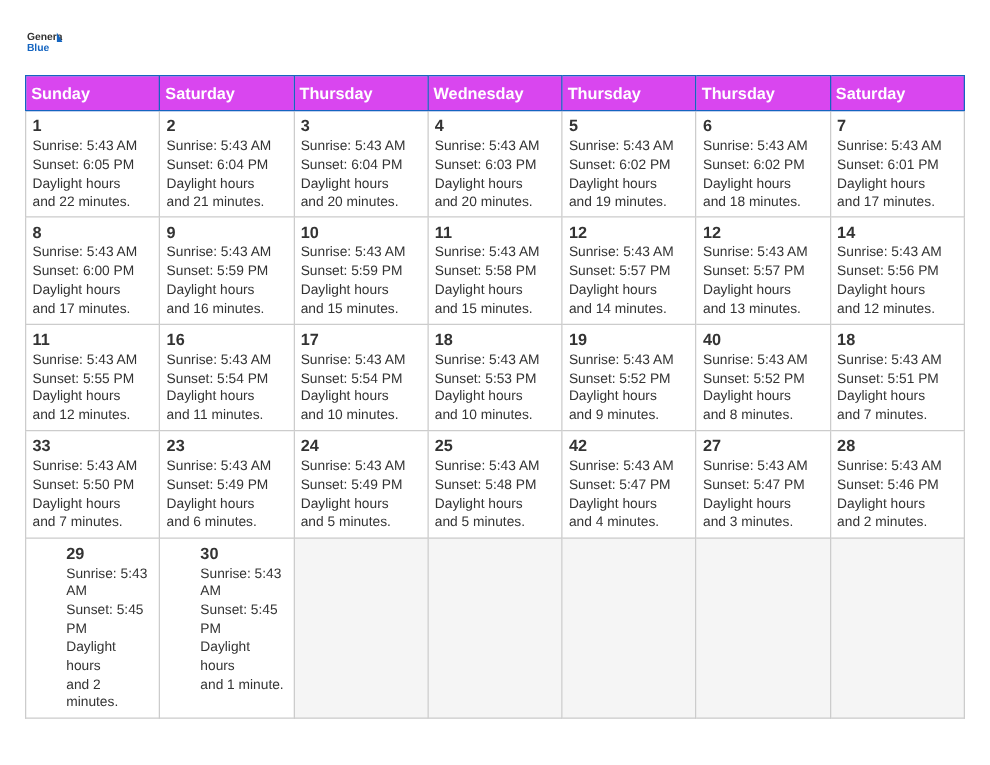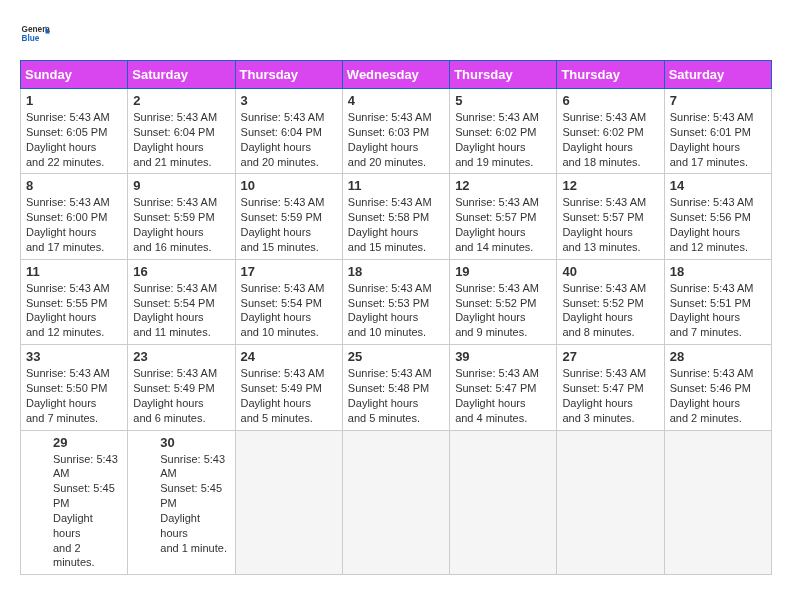--- a/index.html
+++ b/index.html
@@ -336,21 +336,21 @@
         <td>
         <span class="day-num">25</span>
         <div class="day-info">
           Sunrise: 5:43 AM<br>
           Sunset: 5:48 PM<br>
           Daylight hours<br>
           and 5 minutes.
         </div>
       </td>
         <td>
-        <span class="day-num">39</span>
+        <span class="day-num">42</span>
         <div class="day-info">
           Sunrise: 5:43 AM<br>
           Sunset: 5:47 PM<br>
           Daylight hours<br>
           and 4 minutes.
         </div>
       </td>
         <td>
         <span class="day-num">27</span>
         <div class="day-info">

